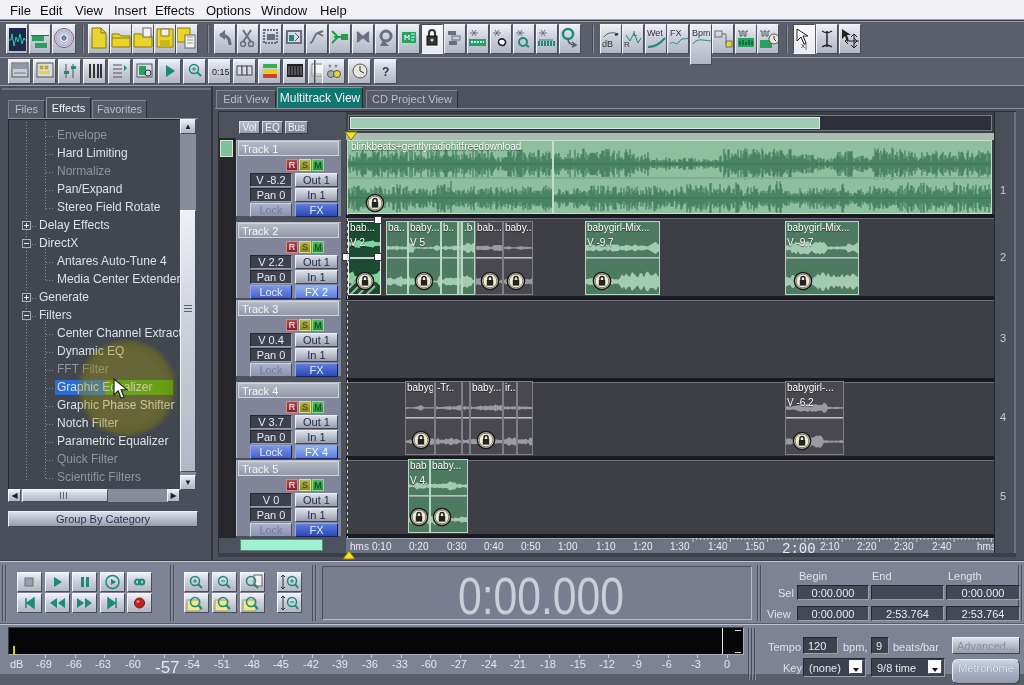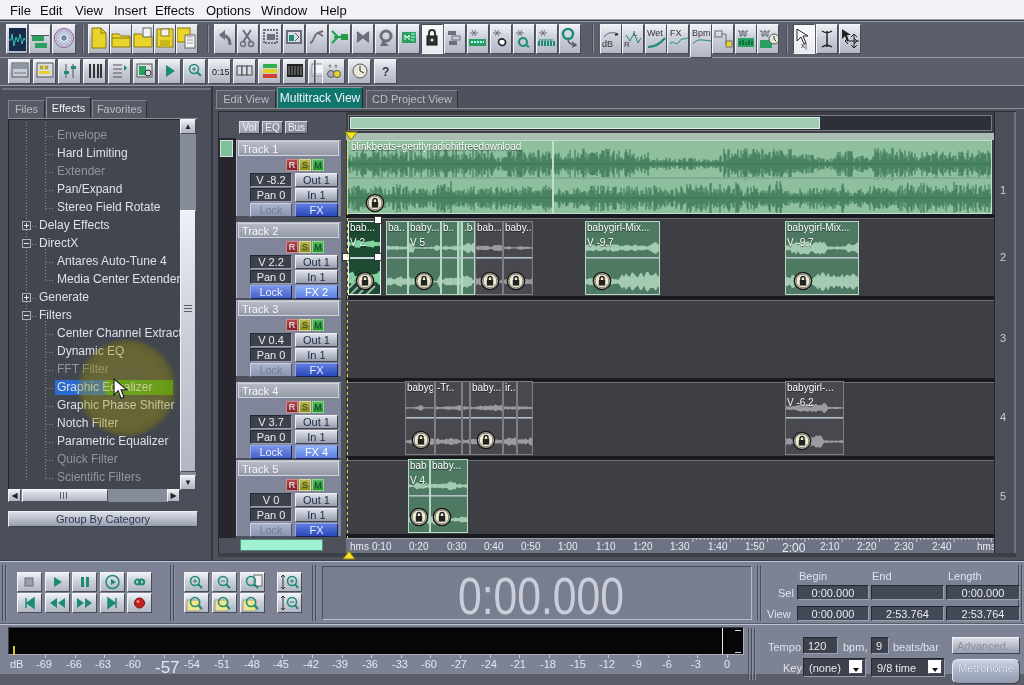--- a/index.html
+++ b/index.html
@@ -209,21 +209,21 @@
         <text x="1" y="9" font-size="9" fill="#333">Wet</text>
         <path d="M2 20c6 0 12-3 17-9" stroke="#1d8a74" stroke-width="2" fill="none"></path>
       </svg>
     </div>
 <div class="btn3d" style="left:667px;top:24px;width:22px;height:30px;overflow:hidden;">
       <svg width="22" height="24" viewBox="0 0 22 24" style="display:block;margin:auto;margin-top:2px;">
         <text x="2" y="9" font-size="9" fill="#333">FX</text>
         <path d="M2 17c3-5 6 3 9-2s5-2 9-4" stroke="#1d8a74" fill="none"></path>
       </svg>
     </div>
-<div class="btn3d" style="left:690px;top:24px;width:22px;height:34px;overflow:hidden;">
+<div class="btn3d" style="left:690px;top:24px;width:22px;height:41px;overflow:hidden;">
       <svg width="22" height="24" viewBox="0 0 22 24" style="display:block;margin:auto;margin-top:2px;">
         <text x="1" y="9" font-size="9" fill="#333">Bpm</text>
         <path d="M2 17c4-6 8-4 18-3" stroke="#1d8a74" fill="none"></path>
       </svg>
     </div>
 <div class="btn3d" style="left:712px;top:24px;width:22px;height:30px;overflow:hidden;">
       <svg width="22" height="24" viewBox="0 0 22 24" style="display:block;margin:auto;margin-top:2px;">
         <rect x="2" y="4" width="7" height="6" fill="none" stroke="#6b6f7c"></rect>
         <rect x="13" y="14" width="6" height="6" fill="#e8d42a" stroke="#6b6f7c"></rect>
         <path d="M9 7h4v10" stroke="#6b6f7c" fill="none"></path>
@@ -375,21 +375,21 @@
 <div class="abs" style="left:8px;top:119px;width:172px;height:370px;background:#42474f;border-top:1px solid #23262c;border-left:1px solid #23262c;overflow:hidden;" id="tree"></div>
 <div class="abs" style="left:26px;top:122px;width:1px;height:360px;background-image:repeating-linear-gradient(180deg,#8a8f99 0 1px,transparent 1px 3px);"></div>
 <div class="abs" style="left:45px;top:122px;width:1px;height:90px;background-image:repeating-linear-gradient(180deg,#8a8f99 0 1px,transparent 1px 3px);"></div>
 <div class="abs" style="left:45px;top:240px;width:1px;height:42px;background-image:repeating-linear-gradient(180deg,#8a8f99 0 1px,transparent 1px 3px);"></div>
 <div class="abs" style="left:45px;top:312px;width:1px;height:168px;background-image:repeating-linear-gradient(180deg,#8a8f99 0 1px,transparent 1px 3px);"></div>
 <div class="abs" style="left:46px;top:136px;width:9px;height:1px;background-image:repeating-linear-gradient(90deg,#8a8f99 0 1px,transparent 1px 3px);"></div>
 <div class="tx" style="left:57px;top:128px;font-size:12px;color:#8f959f;">Envelope</div>
 <div class="abs" style="left:46px;top:154px;width:9px;height:1px;background-image:repeating-linear-gradient(90deg,#8a8f99 0 1px,transparent 1px 3px);"></div>
 <div class="tx" style="left:57px;top:146px;font-size:12px;color:#dde0e6;">Hard Limiting</div>
 <div class="abs" style="left:46px;top:172px;width:9px;height:1px;background-image:repeating-linear-gradient(90deg,#8a8f99 0 1px,transparent 1px 3px);"></div>
-<div class="tx" style="left:57px;top:164px;font-size:12px;color:#8f959f;">Extender</div>
+<div class="tx" style="left:57px;top:164px;font-size:12px;color:#8f959f;">Normalize</div>
 <div class="abs" style="left:46px;top:190px;width:9px;height:1px;background-image:repeating-linear-gradient(90deg,#8a8f99 0 1px,transparent 1px 3px);"></div>
 <div class="tx" style="left:57px;top:182px;font-size:12px;color:#dde0e6;">Pan/Expand</div>
 <div class="abs" style="left:46px;top:208px;width:9px;height:1px;background-image:repeating-linear-gradient(90deg,#8a8f99 0 1px,transparent 1px 3px);"></div>
 <div class="tx" style="left:57px;top:200px;font-size:12px;color:#dde0e6;">Stereo Field Rotate</div>
 <div class="abs" style="left:22px;top:221px;width:9px;height:9px;background:#42474f;border:1px solid #aab0ba;"></div>
 <div class="abs" style="left:24px;top:225px;width:5px;height:1px;background:#e8eaf0;"></div>
 <div class="abs" style="left:26px;top:223px;width:1px;height:5px;background:#e8eaf0;"></div>
 <div class="abs" style="left:32px;top:226px;width:6px;height:1px;background-image:repeating-linear-gradient(90deg,#8a8f99 0 1px,transparent 1px 3px);"></div>
 <div class="tx" style="left:39px;top:218px;font-size:12px;color:#dde0e6;">Delay Effects</div>
 <div class="abs" style="left:22px;top:239px;width:9px;height:9px;background:#42474f;border:1px solid #aab0ba;"></div>
@@ -738,21 +738,21 @@
 <div class="tx" style="left:409px;top:541px;font-size:10px;color:#e8ebf2;">0:20</div>
 <div class="tx" style="left:447px;top:541px;font-size:10px;color:#e8ebf2;">0:30</div>
 <div class="tx" style="left:484px;top:541px;font-size:10px;color:#e8ebf2;">0:40</div>
 <div class="tx" style="left:521px;top:541px;font-size:10px;color:#e8ebf2;">0:50</div>
 <div class="tx" style="left:558px;top:541px;font-size:10px;color:#e8ebf2;">1:00</div>
 <div class="tx" style="left:596px;top:541px;font-size:10px;color:#e8ebf2;">1:10</div>
 <div class="tx" style="left:633px;top:541px;font-size:10px;color:#e8ebf2;">1:20</div>
 <div class="tx" style="left:670px;top:541px;font-size:10px;color:#e8ebf2;">1:30</div>
 <div class="tx" style="left:708px;top:541px;font-size:10px;color:#e8ebf2;">1:40</div>
 <div class="tx" style="left:745px;top:541px;font-size:10px;color:#e8ebf2;">1:50</div>
-<div class="tx" style="left:782px;top:541px;font-size:12px;color:#e8ebf2;">2:00</div>
+<div class="tx" style="left:782px;top:541px;font-size:14px;color:#e8ebf2;font-family:Liberation Mono, monospace;">2:00</div>
 <div class="tx" style="left:820px;top:541px;font-size:10px;color:#e8ebf2;">2:10</div>
 <div class="tx" style="left:857px;top:541px;font-size:10px;color:#e8ebf2;">2:20</div>
 <div class="tx" style="left:894px;top:541px;font-size:10px;color:#e8ebf2;">2:30</div>
 <div class="tx" style="left:932px;top:541px;font-size:10px;color:#e8ebf2;">2:40</div>
 <div class="tx" style="left:977px;top:541px;font-size:10px;color:#e8ebf2;">hms</div>
 <svg class="abs" style="left:346px;top:538px;" width="670" height="6">
       <path d="M347.0 0v4M350.7 0v2M354.5 0v2M358.2 0v2M361.9 0v2M365.6 0v2M369.4 0v2M373.1 0v2M376.8 0v2M380.6 0v2M384.3 0v4M388.0 0v2M391.8 0v2M395.5 0v2M399.2 0v2M402.9 0v2M406.7 0v2M410.4 0v2M414.1 0v2M417.9 0v2M421.6 0v4M425.3 0v2M429.1 0v2M432.8 0v2M436.5 0v2M440.2 0v2M444.0 0v2M447.7 0v2M451.4 0v2M455.2 0v2M458.9 0v4M462.6 0v2M466.4 0v2M470.1 0v2M473.8 0v2M477.6 0v2M481.3 0v2M485.0 0v2M488.7 0v2M492.5 0v2M496.2 0v4M499.9 0v2M503.7 0v2M507.4 0v2M511.1 0v2M514.9 0v2M518.6 0v2M522.3 0v2M526.0 0v2M529.8 0v2M533.5 0v4M537.2 0v2M541.0 0v2M544.7 0v2M548.4 0v2M552.1 0v2M555.9 0v2M559.6 0v2M563.3 0v2M567.1 0v2M570.8 0v4M574.5 0v2M578.3 0v2M582.0 0v2M585.7 0v2M589.5 0v2M593.2 0v2M596.9 0v2M600.6 0v2M604.4 0v2M608.1 0v4M611.8 0v2M615.6 0v2M619.3 0v2M623.0 0v2M626.8 0v2M630.5 0v2M634.2 0v2M637.9 0v2M641.7 0v2M645.4 0v4M649.1 0v2M652.9 0v2M656.6 0v2M660.3 0v2M664.0 0v2M667.8 0v2M671.5 0v2M675.2 0v2M679.0 0v2M682.7 0v4M686.4 0v2M690.2 0v2M693.9 0v2M697.6 0v2M701.4 0v2M705.1 0v2M708.8 0v2M712.5 0v2M716.3 0v2M720.0 0v4M723.7 0v2M727.5 0v2M731.2 0v2M734.9 0v2M738.6 0v2M742.4 0v2M746.1 0v2M749.8 0v2M753.6 0v2M757.3 0v4M761.0 0v2M764.8 0v2M768.5 0v2M772.2 0v2M776.0 0v2M779.7 0v2M783.4 0v2M787.1 0v2M790.9 0v2M794.6 0v4M798.3 0v2M802.1 0v2M805.8 0v2M809.5 0v2M813.2 0v2M817.0 0v2M820.7 0v2M824.4 0v2M828.2 0v2M831.9 0v4M835.6 0v2M839.4 0v2M843.1 0v2M846.8 0v2M850.5 0v2M854.3 0v2M858.0 0v2M861.7 0v2M865.5 0v2M869.2 0v4M872.9 0v2M876.7 0v2M880.4 0v2M884.1 0v2M887.9 0v2M891.6 0v2M895.3 0v2M899.0 0v2M902.8 0v2M906.5 0v4M910.2 0v2M914.0 0v2M917.7 0v2M921.4 0v2M925.1 0v2M928.9 0v2M932.6 0v2M936.3 0v2M940.1 0v2M943.8 0v4M947.5 0v2M951.3 0v2M955.0 0v2M958.7 0v2M962.5 0v2M966.2 0v2M969.9 0v2M973.6 0v2M977.4 0v2M981.1 0v4M984.8 0v2M988.6 0v2M992.3 0v2M996.0 0v2M999.8 0v2M1003.5 0v2M1007.2 0v2M1010.9 0v2" stroke="#c8ccd8" stroke-width="1"></path>
     </svg>
 <div class="abs" style="left:218px;top:553px;width:798px;height:4px;background:#3a3f48;"></div>
 <svg class="abs" style="left:342px;top:551px;" width="14" height="9">

